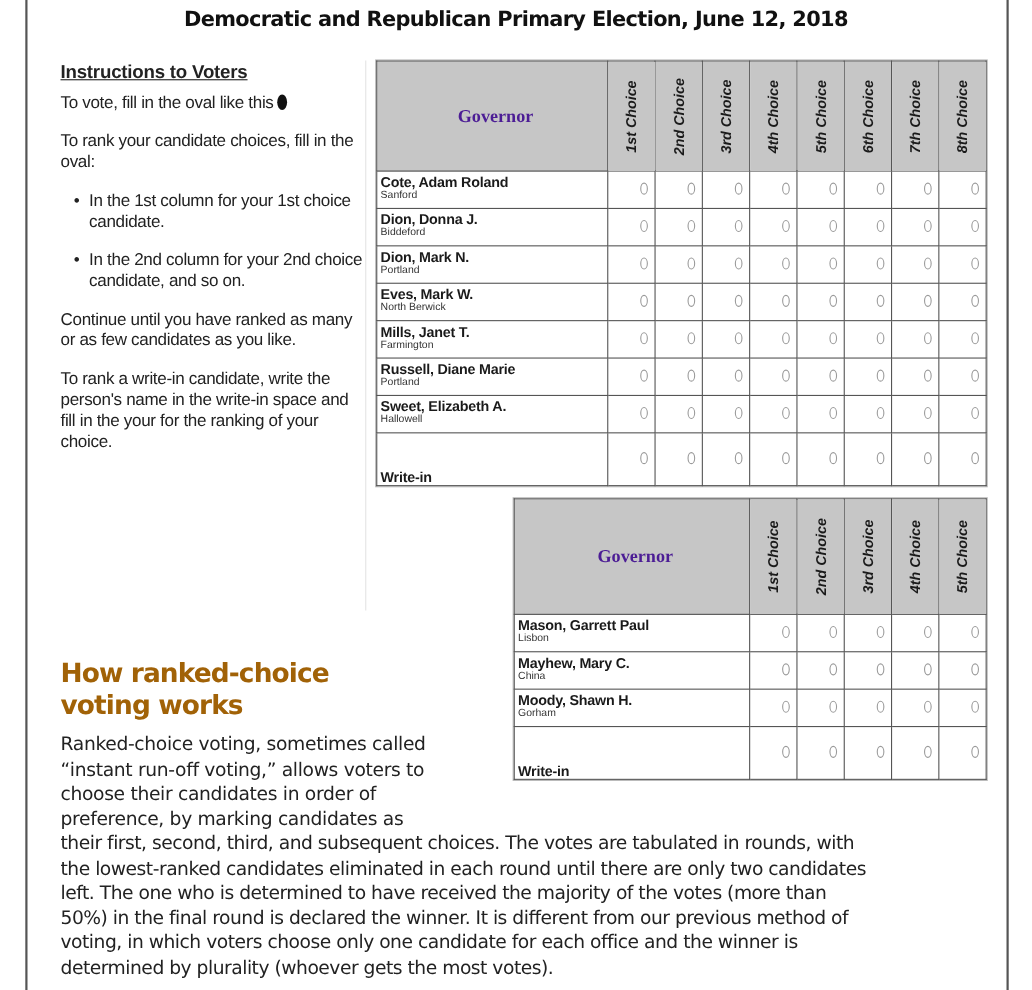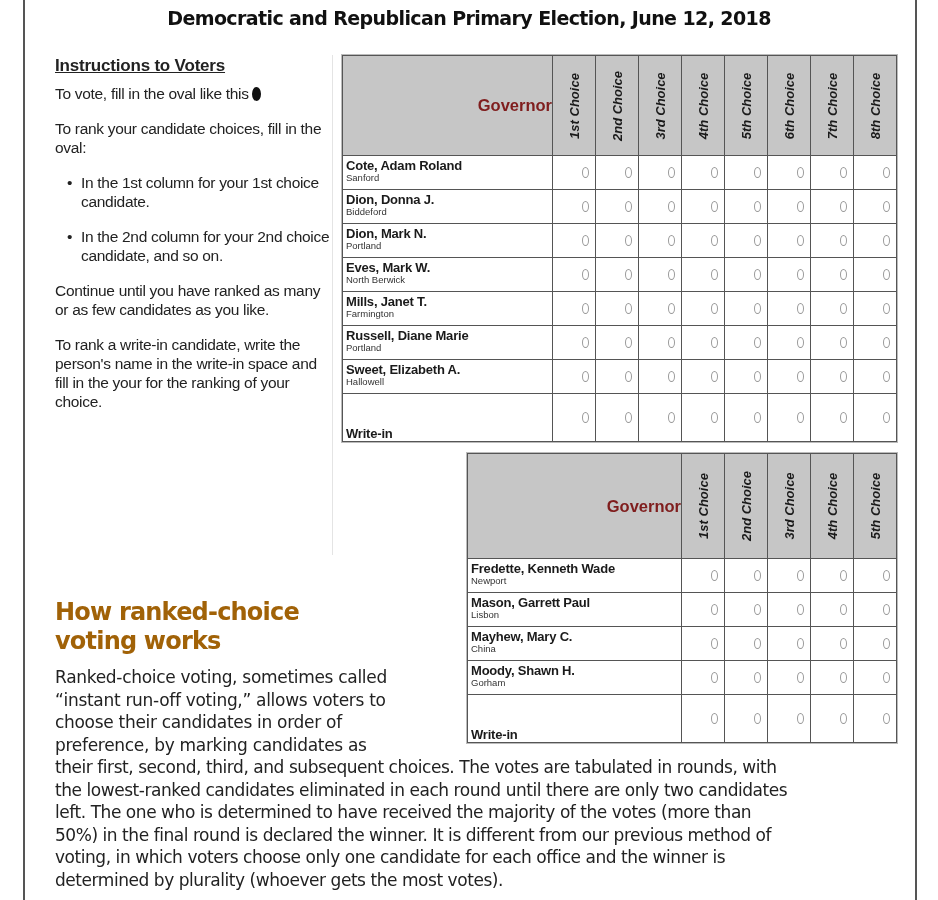--- a/index.html
+++ b/index.html
@@ -37,22 +37,22 @@
     vertical-align: -2px; margin-left: 3px;
   }
   
   table.ballot {
     position: absolute; border-collapse: collapse; background: #fff;
     box-shadow: 0 0 0 1px #bbb;
   }
   table.ballot th, table.ballot td { border: 1.5px solid #555; padding: 0; }
   table.ballot thead th { background: #c6c6c6; }
   .gov-hdr {
-    text-align: right; font-size: 16.5px; font-weight: bold; padding-left: 6px !important;
-    vertical-align: middle; color: #7f1d1d;
+    text-align: center; font-size: 16.5px; font-weight: bold; padding-left: 6px !important;
+    vertical-align: middle; color: #4c1d95; font-family: Liberation Serif, serif;
   }
   .choice-hdr { width: 42px; position: relative; }
   .choice-hdr span {
     position: absolute; left: 50%; top: 50%;
     transform: translate(-50%, -50%) rotate(-90deg);
     white-space: nowrap; font-size: 13px; font-weight: bold; font-style: italic; color: #1a1a1a;
   }
   .cand { text-align: left; padding-left: 3px !important; vertical-align: top; }
   .cand .nm { font-size: 13px; font-weight: bold; line-height: 15px; padding-top: 2px; letter-spacing: -0.2px; }
   .cand .town { font-size: 9.5px; line-height: 10px; color: #333; }
@@ -264,31 +264,20 @@
         </th>
       <th class="choice-hdr">
           <span>4th Choice</span>
         </th>
       <th class="choice-hdr">
           <span>5th Choice</span>
         </th>
     </tr>
   </thead>
   <tbody>
-      <tr style="height: 34px;">
-        <td class="cand">
-          <div class="nm">Fredette, Kenneth Wade</div>
-          <div class="town">Newport</div>
-        </td>
-        <td class="oval-cell"><span class="oval"></span></td>
-        <td class="oval-cell"><span class="oval"></span></td>
-        <td class="oval-cell"><span class="oval"></span></td>
-        <td class="oval-cell"><span class="oval"></span></td>
-        <td class="oval-cell"><span class="oval"></span></td>
-      </tr>
       <tr style="height: 34px;">
         <td class="cand">
           <div class="nm">Mason, Garrett Paul</div>
           <div class="town">Lisbon</div>
         </td>
         <td class="oval-cell"><span class="oval"></span></td>
         <td class="oval-cell"><span class="oval"></span></td>
         <td class="oval-cell"><span class="oval"></span></td>
         <td class="oval-cell"><span class="oval"></span></td>
         <td class="oval-cell"><span class="oval"></span></td>

